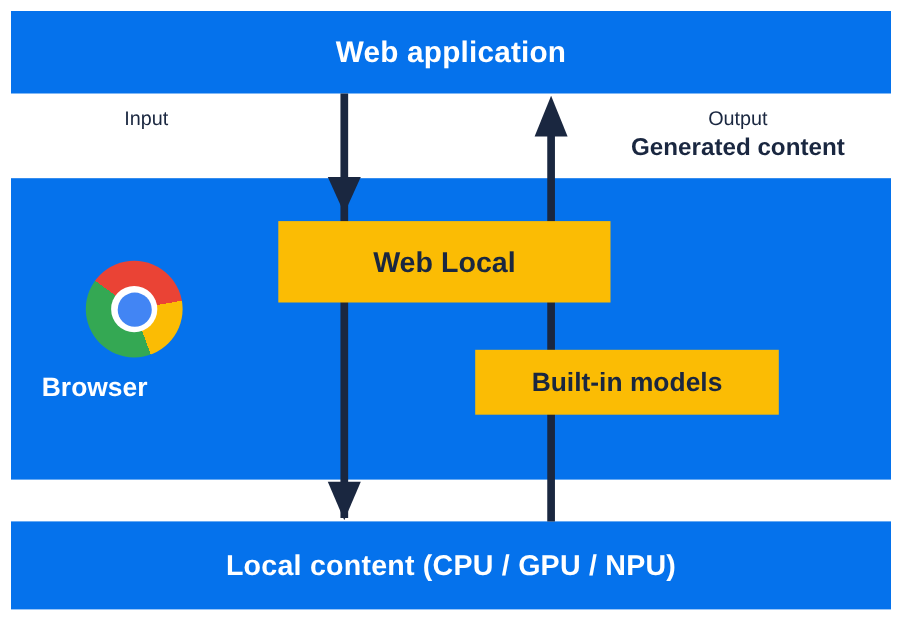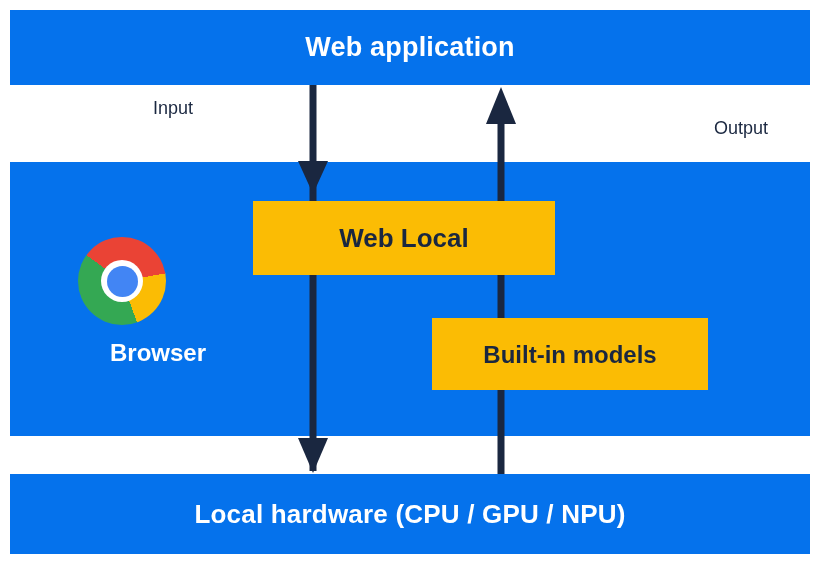--- a/index.html
+++ b/index.html
@@ -12,58 +12,59 @@
   .canvas{position:relative;width:820px;height:566px;background:var(--white);overflow:hidden;}
 
   .band{position:absolute;left:10px;width:800px;background:var(--blue);display:flex;align-items:center;justify-content:center;}
   .top-bar{top:10px;height:75px;z-index:1;}
   .middle-band{top:162px;height:274px;z-index:0;}
   .bottom-bar{top:474px;height:80px;z-index:1;}
   .band-label{color:var(--white);font-weight:bold;font-size:26px;letter-spacing:.2px;}
   .top-bar .band-label{font-size:27px;}
 
   .io-group{position:absolute;top:95px;z-index:1;color:var(--navy);line-height:26px;}
-  .io-left{left:113px;text-align:right;margin-left:40px;}
-  .io-right{right:52px;text-align:center;margin-top:20px;}
+  .io-left{left:113px;text-align:right;}
+  .io-right{right:52px;text-align:center;}
   .io-line1{font-size:18px;font-weight:normal;}
   .io-line2{font-size:22px;font-weight:bold;}
 
   .arrows{position:absolute;left:0;top:0;width:820px;height:566px;z-index:2;pointer-events:none;}
   .arrows line{stroke:var(--navy);stroke-width:7px;}
   .arrows polygon{fill:var(--navy);}
 
   .box{position:absolute;background:var(--yellow);color:var(--navy);font-weight:bold;display:flex;flex-direction:column;align-items:center;justify-content:center;z-index:3;text-align:center;}
   .web-apis-box{left:253px;top:201px;width:302px;height:74px;font-size:26px;}
-  .builtin-box{left:432px;top:318px;width:276px;height:72px;font-size:24px;line-height:31px;}
+  .builtin-box{left:432px;top:318px;width:276px;height:59px;font-size:24px;line-height:31px;}
 
   .chrome-logo{position:absolute;left:78px;top:237px;width:88px;height:88px;border-radius:50%;z-index:3;
     background:conic-gradient(from 0deg,
       var(--chrome_red) 0deg 80deg,
       var(--chrome_yellow) 80deg 160deg,
       var(--chrome_green) 160deg 306deg,
       var(--chrome_red) 306deg 360deg);}
   .chrome-ring{position:absolute;left:23px;top:23px;width:42px;height:42px;border-radius:50%;background:var(--white);}
   .chrome-center{position:absolute;left:5.5px;top:5.5px;width:31px;height:31px;border-radius:50%;background:var(--chrome_blue);}
 
-  .browser-label{position:absolute;left:38px;top:339px;width:168px;text-align:right;color:var(--white);font-weight:bold;font-size:24px;z-index:3;}
+  .browser-label{position:absolute;left:38px;top:339px;width:168px;text-align:left;color:var(--white);font-weight:bold;font-size:24px;z-index:3;}
 </style>
 </head>
 <body>
 
 <div class="canvas">
 
   <div class="band top-bar">
     <span class="band-label">Web application</span>
   </div>
 
   <div class="io-group io-left">
     <div class="io-line1">Input</div>
   </div>
   <div class="io-group io-right">
     <div class="io-line1">Output</div>
+    <div class="io-line2">Generated content</div>
   </div>
 
   <div class="band middle-band"></div>
 
   <svg class="arrows" viewBox="0 0 820 566" aria-hidden="true">
     <line x1="313" y1="85" x2="313" y2="471"></line>
     <polygon points="298,161 328,161 313,194"></polygon>
     <polygon points="298,438 328,438 313,473"></polygon>
     <line x1="501" y1="474" x2="501" y2="120"></line>
     <polygon points="486,124 516,124 501,87"></polygon>
@@ -77,16 +78,16 @@
   <div class="browser-label">Browser</div>
 
   <div class="box web-apis-box">
     <span>Web Local</span>
   </div>
   <div class="box builtin-box">
     <span>Built-in models</span>
   </div>
 
   <div class="band bottom-bar">
-    <span class="band-label">Local hardware (CPU / GPU / NPU)</span>
+    <span class="band-label">Local content (CPU / GPU / NPU)</span>
   </div>
 
 </div>
 
 </body></html>

